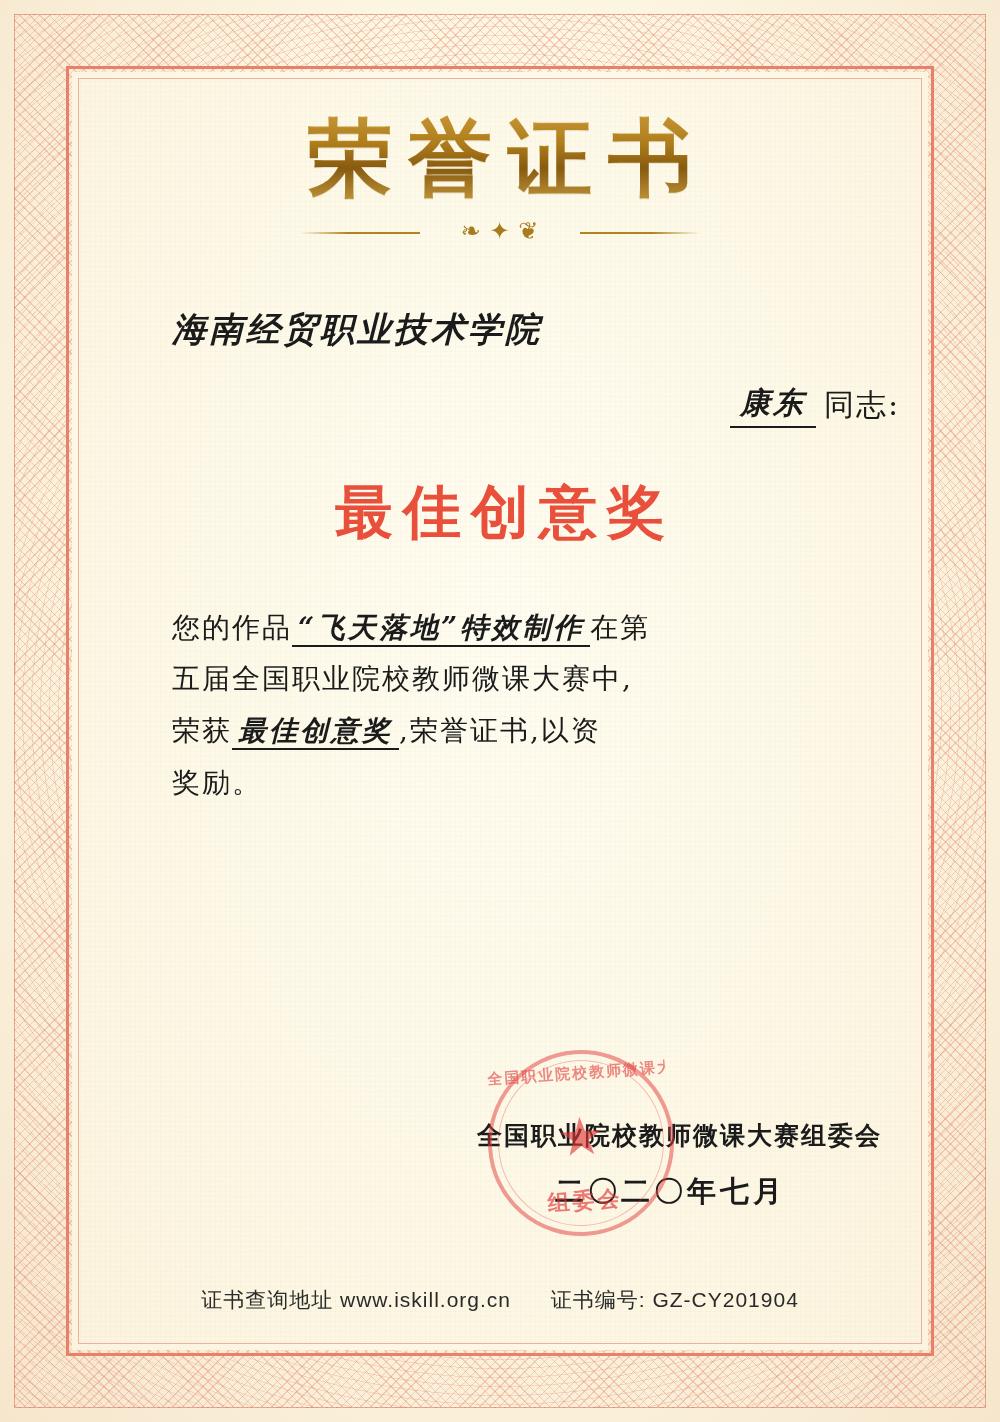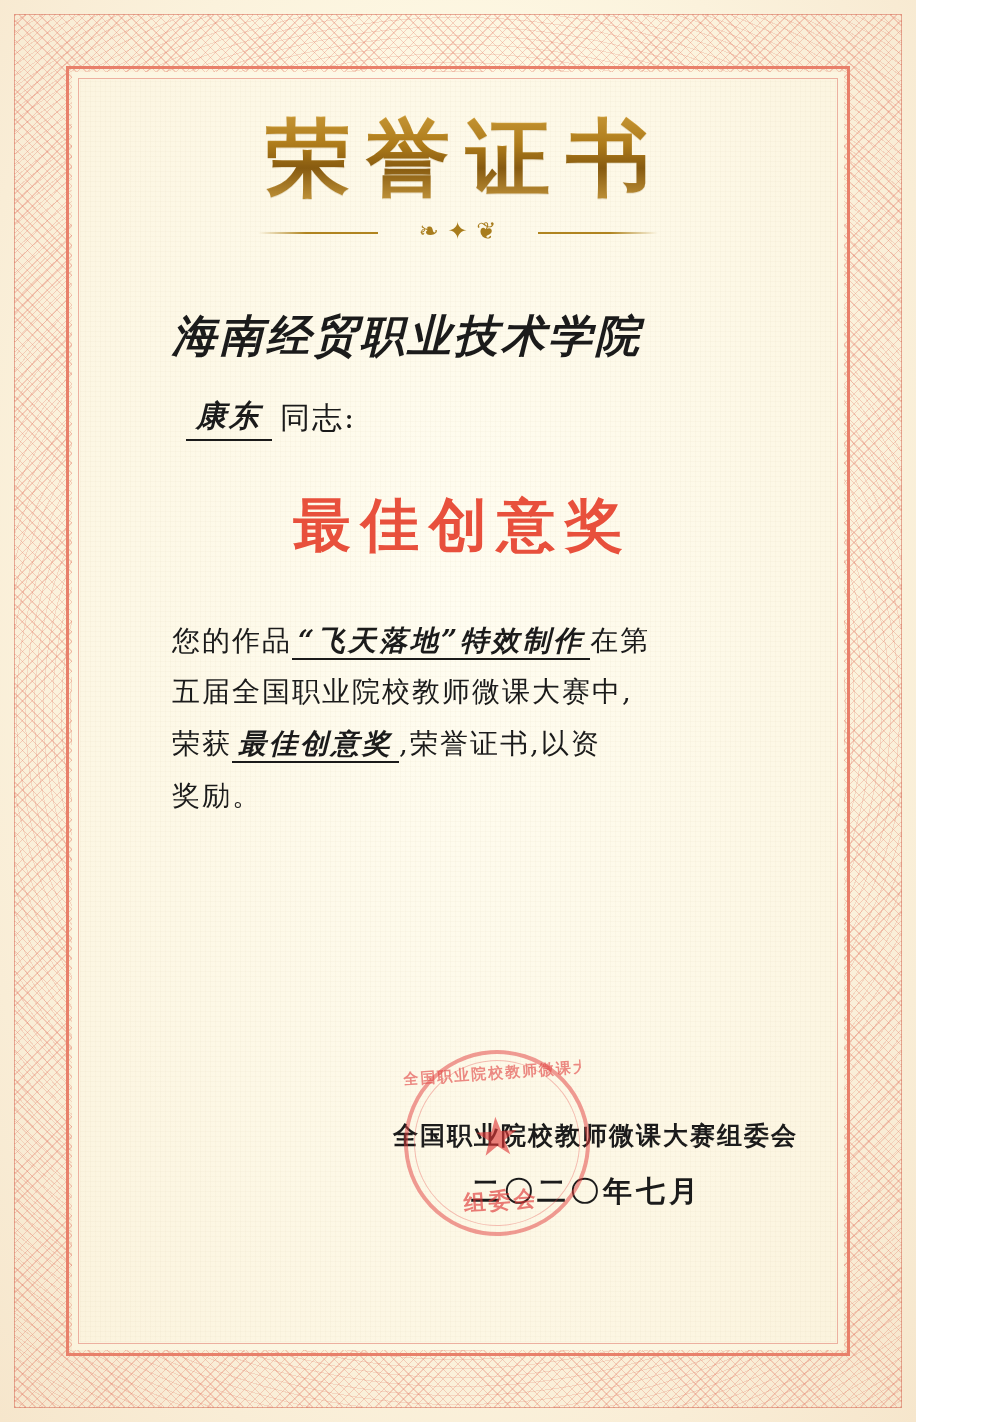--- a/index.html
+++ b/index.html
@@ -6,21 +6,21 @@
     margin: 0;
     padding: 0;
     background: #ffffff;
   }
   body {
     font-family: "Liberation Sans", sans-serif;
   }
 
   .page {
     position: relative;
-    width: 916px;
+    width: 1000px;
     height: 1422px;
     overflow: hidden;
     background:
       radial-gradient(ellipse at 50% 42%, #fffdf0 0%, #fdf7e2 48%, #f9edd6 78%, #f6e6cc 100%);
   }
 
   
   .border-outer {
     position: absolute;
     left: 14px; top: 14px; right: 14px; bottom: 14px;
@@ -113,36 +113,37 @@
     font-size: 24px;
     line-height: 26px;
     color: #a87c1c;
     letter-spacing: 1px;
   }
 
   .org-line {
     margin-top: 62px;
     margin-left: 72px;
     font-family: "DejaVu Serif", serif;
-    font-size: 44px;
+    font-size: 34px;
     font-weight: 700;
     color: #1b1b1b;
     letter-spacing: 3px;
     font-style: italic;
   }
 
   .name-line {
     margin-top: 30px;
     margin-left: 86px;
     font-family: "DejaVu Serif", serif;
     font-size: 30px;
     color: #1b1b1b;
     letter-spacing: 2px;
     display: flex;
     align-items: flex-end;
+    justify-content: flex-end;
   }
   .name-value {
     font-weight: 700;
     font-style: italic;
     padding: 0 10px 2px 10px;
     border-bottom: 2px solid #1b1b1b;
     letter-spacing: 3px;
   }
   .name-suffix {
     padding-left: 8px;
@@ -309,15 +310,22 @@
       <div class="sign-date">二〇二〇年七月</div>
     </div>
 
     <div class="seal">
       <div class="seal-inner"></div>
       <div class="seal-arc">全国职业院校教师微课大赛</div>
       <div class="seal-star">★</div>
       <div class="seal-bottom">组委会</div>
     </div>
 
+    <div class="footer">
+      <span>证书查询地址</span>
+      <span>www.iskill.org.cn</span>
+      <span class="gap"></span>
+      <span>证书编号:</span>
+      <span>GZ-CY201904</span>
+    </div>
 
   </div>
 </div>
 
 </body></html>

